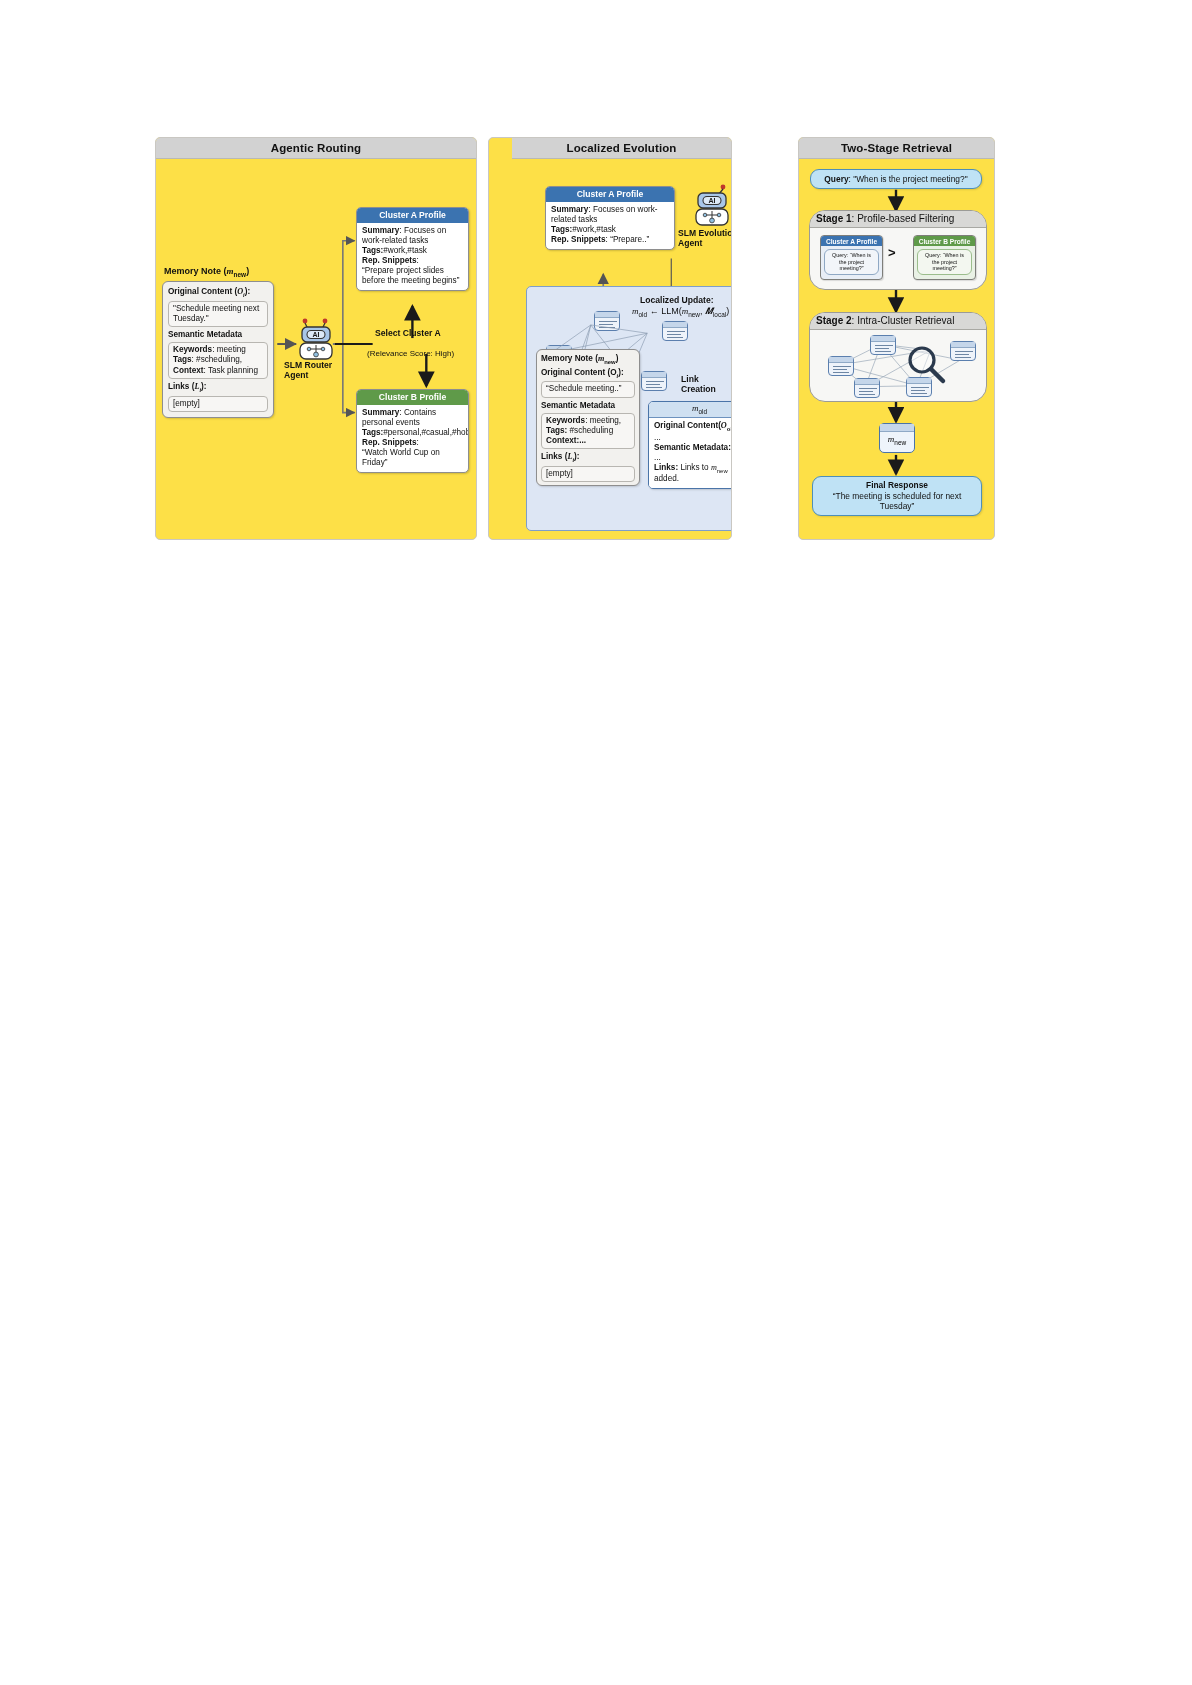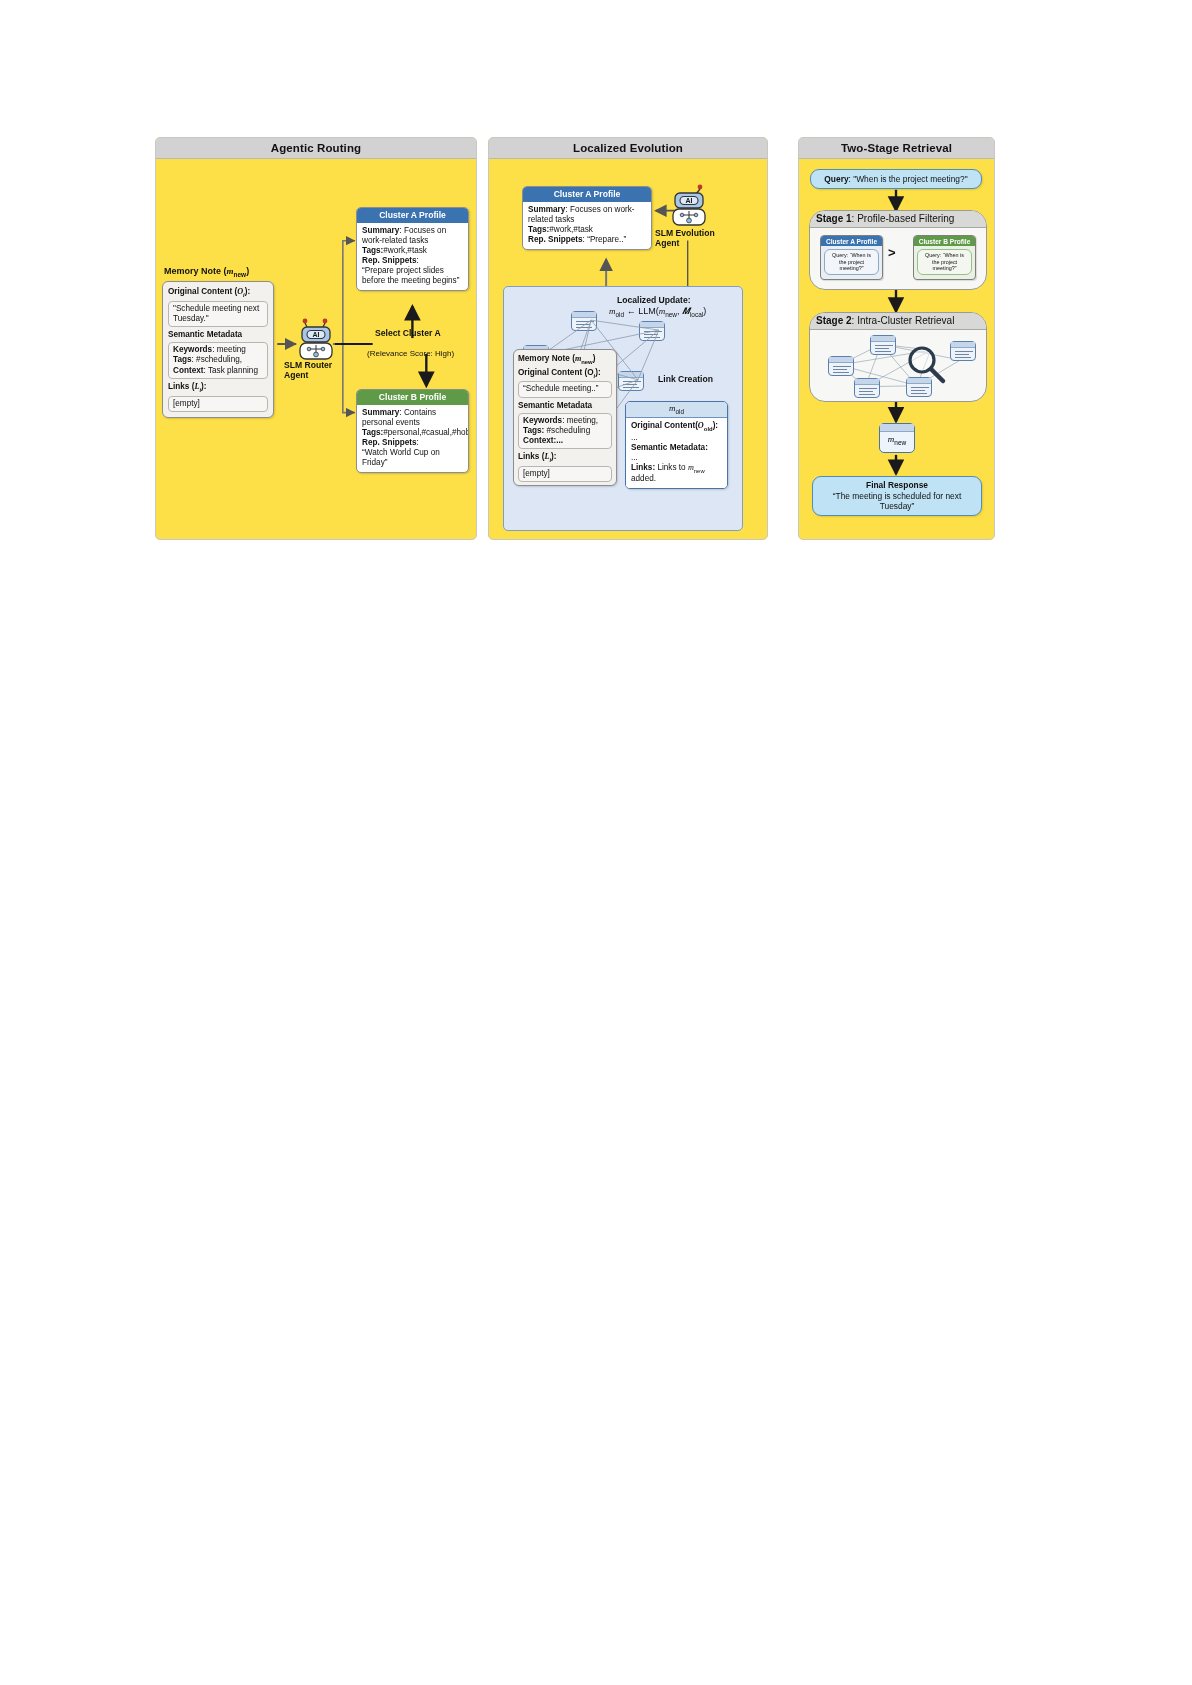--- a/index.html
+++ b/index.html
@@ -37,21 +37,21 @@
     border-bottom: 1px solid #b9b9b4;
     display: flex;
     align-items: center;
     justify-content: center;
     font-size: 11.5px;
     font-weight: bold;
     color: #111;
     letter-spacing: .1px;
   }
   #panel-routing   { left: 0px;   width: 322px; height: 403px; }
-  #panel-evolution { left: 333px; width: 280px; height: 403px; }
+  #panel-evolution { left: 333px; width: 244px; height: 403px; padding-left: 23px; }
   #panel-retrieval { left: 608px; width: 197px; height: 403px; margin-left: 35px; }
 
   .panel-body { position: relative; width: 100%; height: calc(100% - 21px); }
 
   
   .card {
     position: absolute;
     background: #ffffff;
     border: 1px solid #8e8e8e;
     border-radius: 5px;

